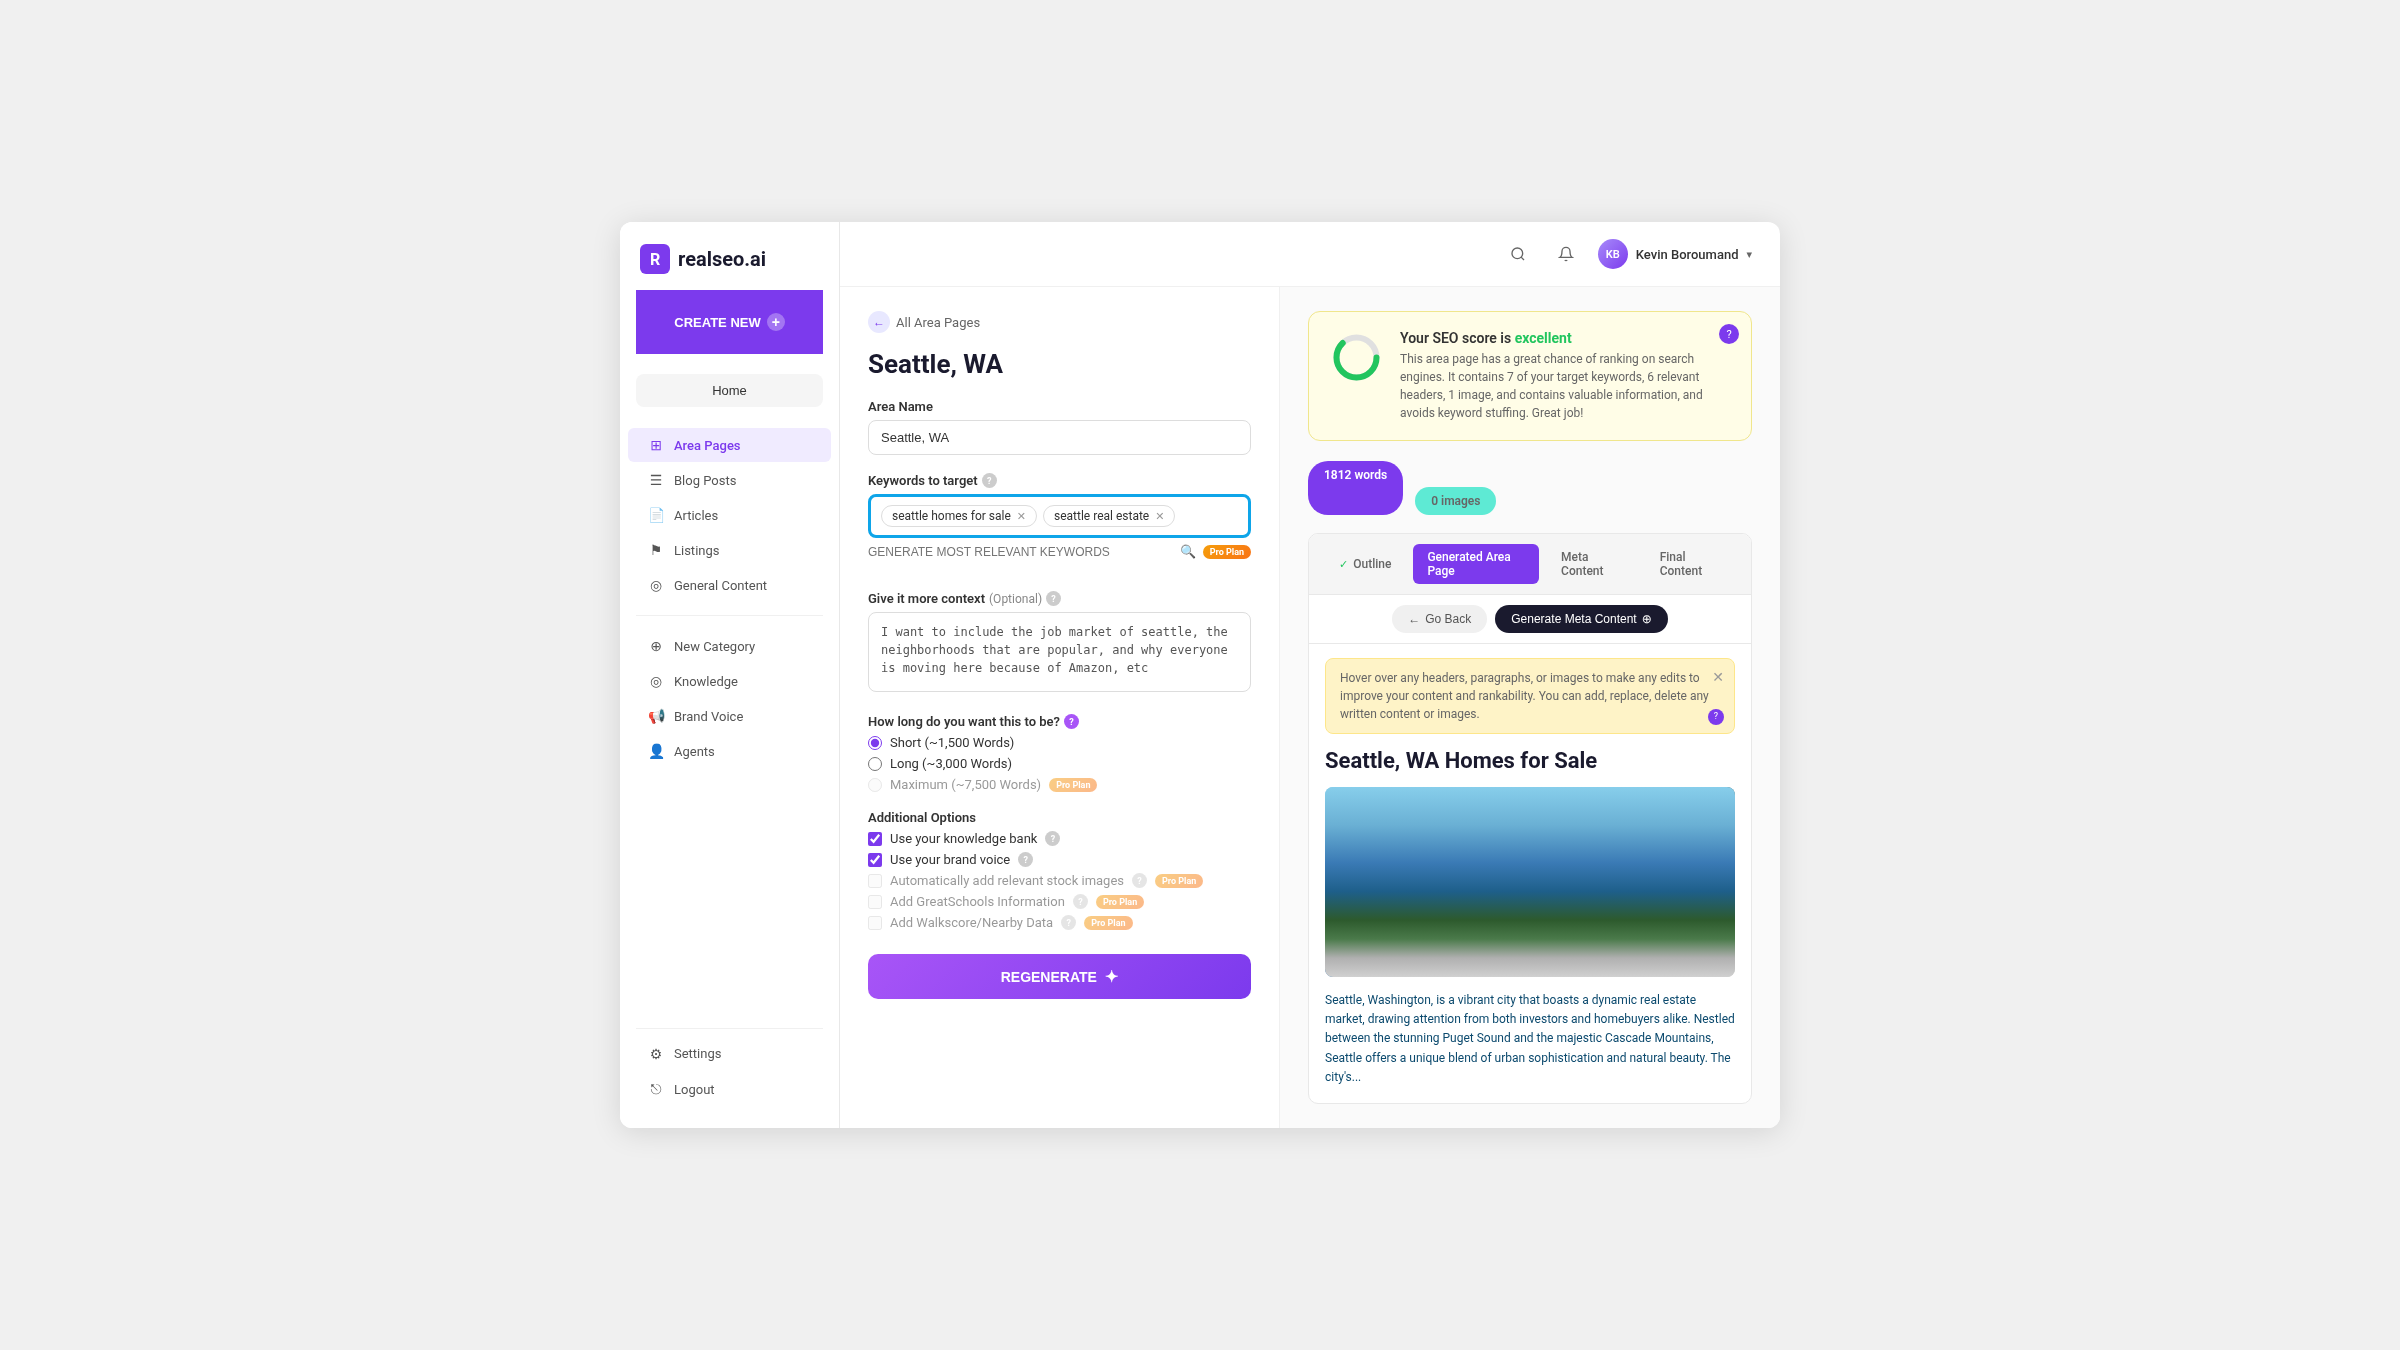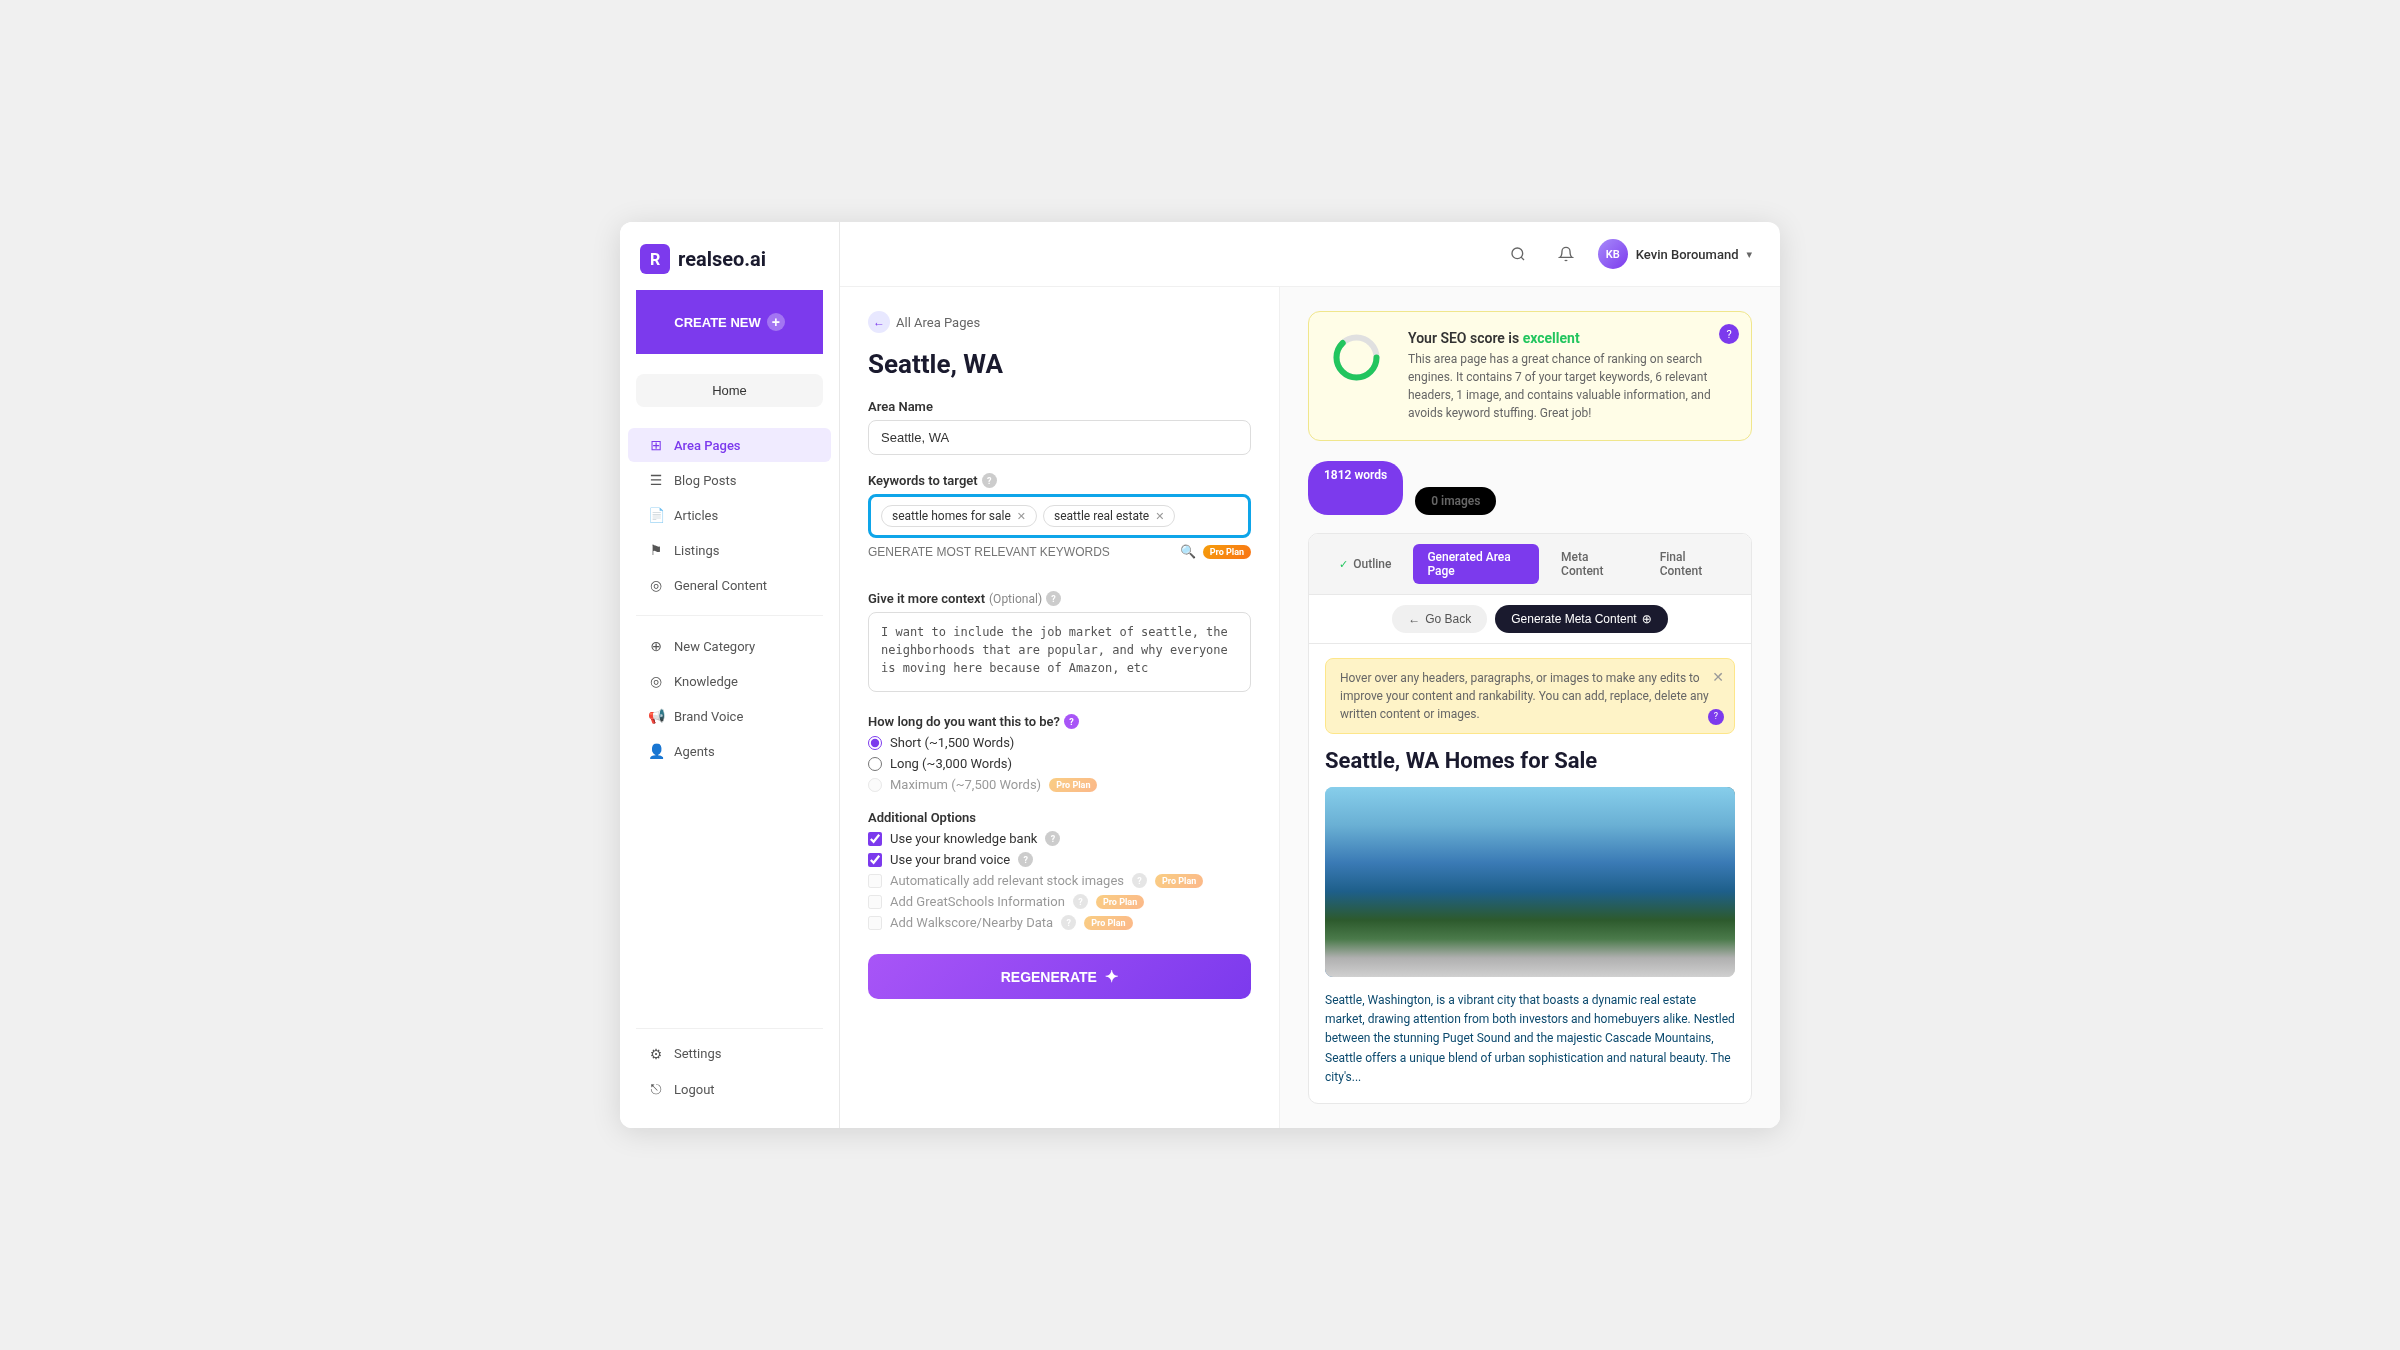--- a/index.html
+++ b/index.html
@@ -360,21 +360,21 @@
       padding: 24px 28px;
       overflow-y: auto;
       background: #fafafa;
     }
     .seo-score-card {
       background: #fffde7;
       border: 1px solid #f0e68c;
       border-radius: 12px;
       padding: 18px 20px;
       display: flex;
-      gap: 24px;
+      gap: 16px;
       align-items: flex-start;
       margin-bottom: 20px;
       position: relative;
     }
     .seo-donut {
       width: 55px;
       height: 55px;
       flex-shrink: 0;
     }
     .seo-score-text h4 {
@@ -417,21 +417,21 @@
       border-radius: 20px;
       font-size: 12px;
       font-weight: 600;
       cursor: pointer;
     }
     .stat-badge.active {
       background: #7c3aed;
       color: white;
     }
     .stat-badge.inactive {
-      background: #000000;
+      background: #5eead4;
       color: #666;
       margin-top: 26px;
     }
     
     .tabs-container {
       background: #fff;
       border-radius: 10px;
       border: 1px solid #e8e8e8;
       overflow: hidden;
     }

